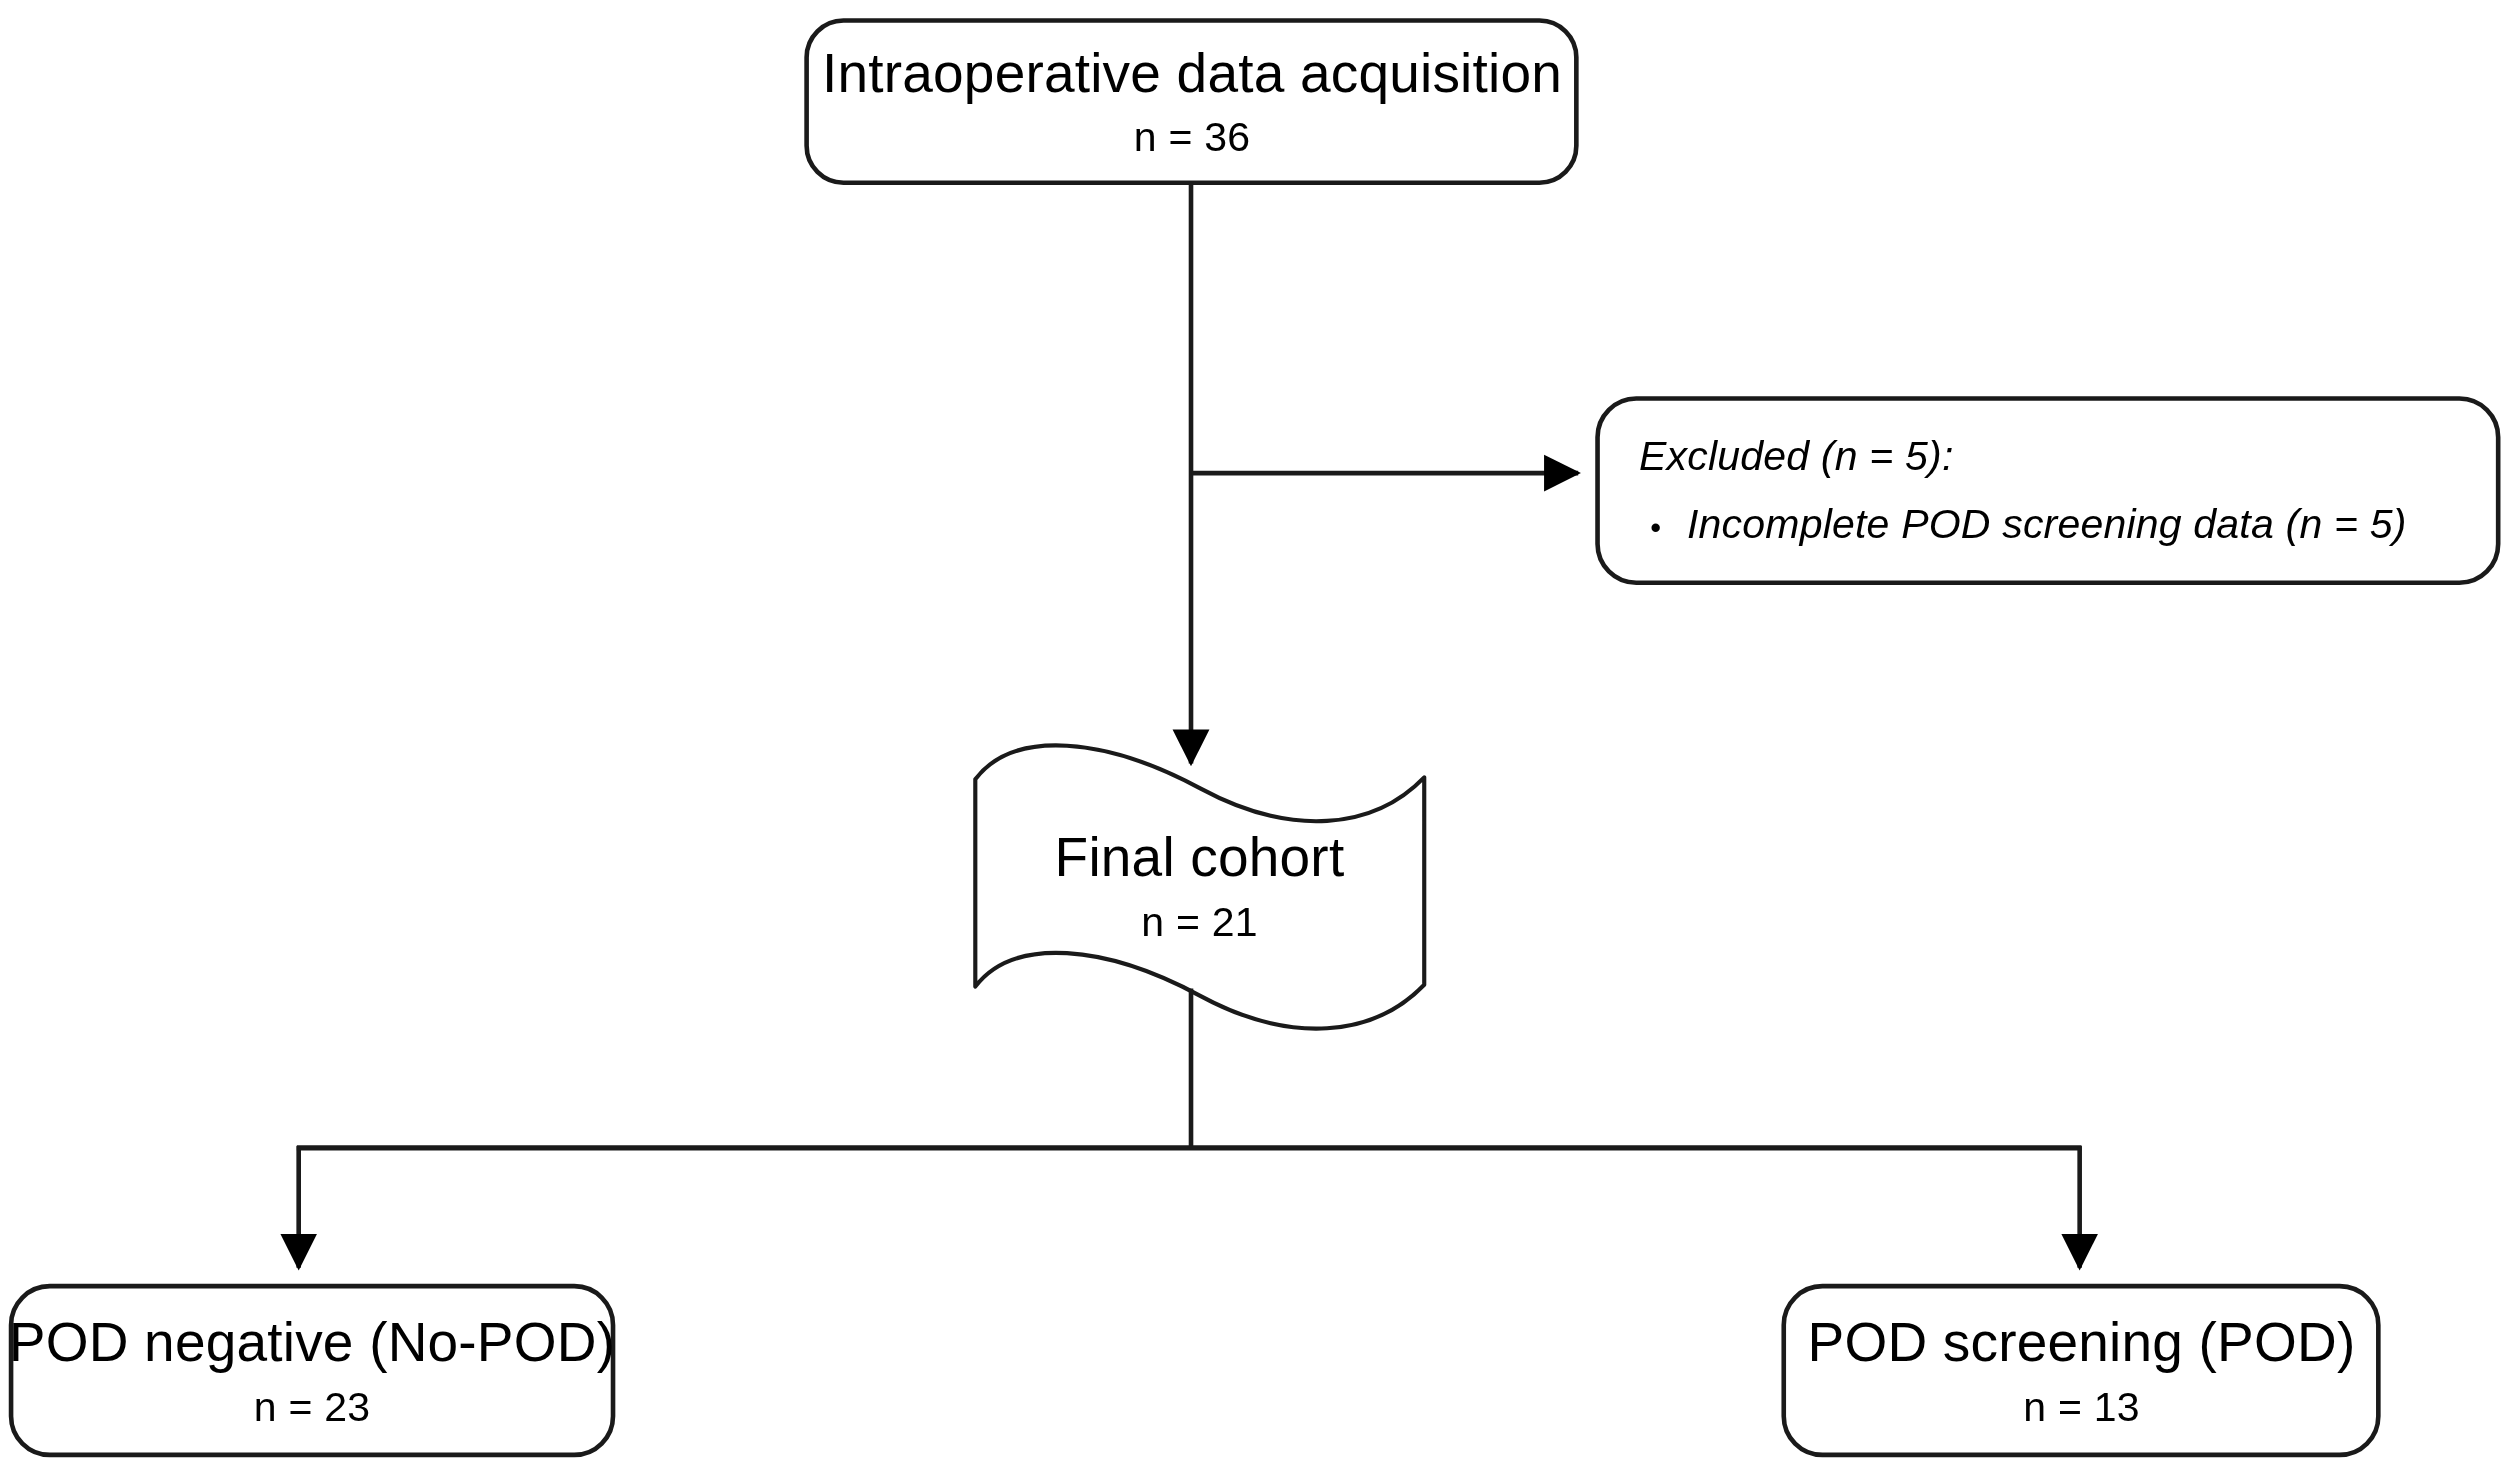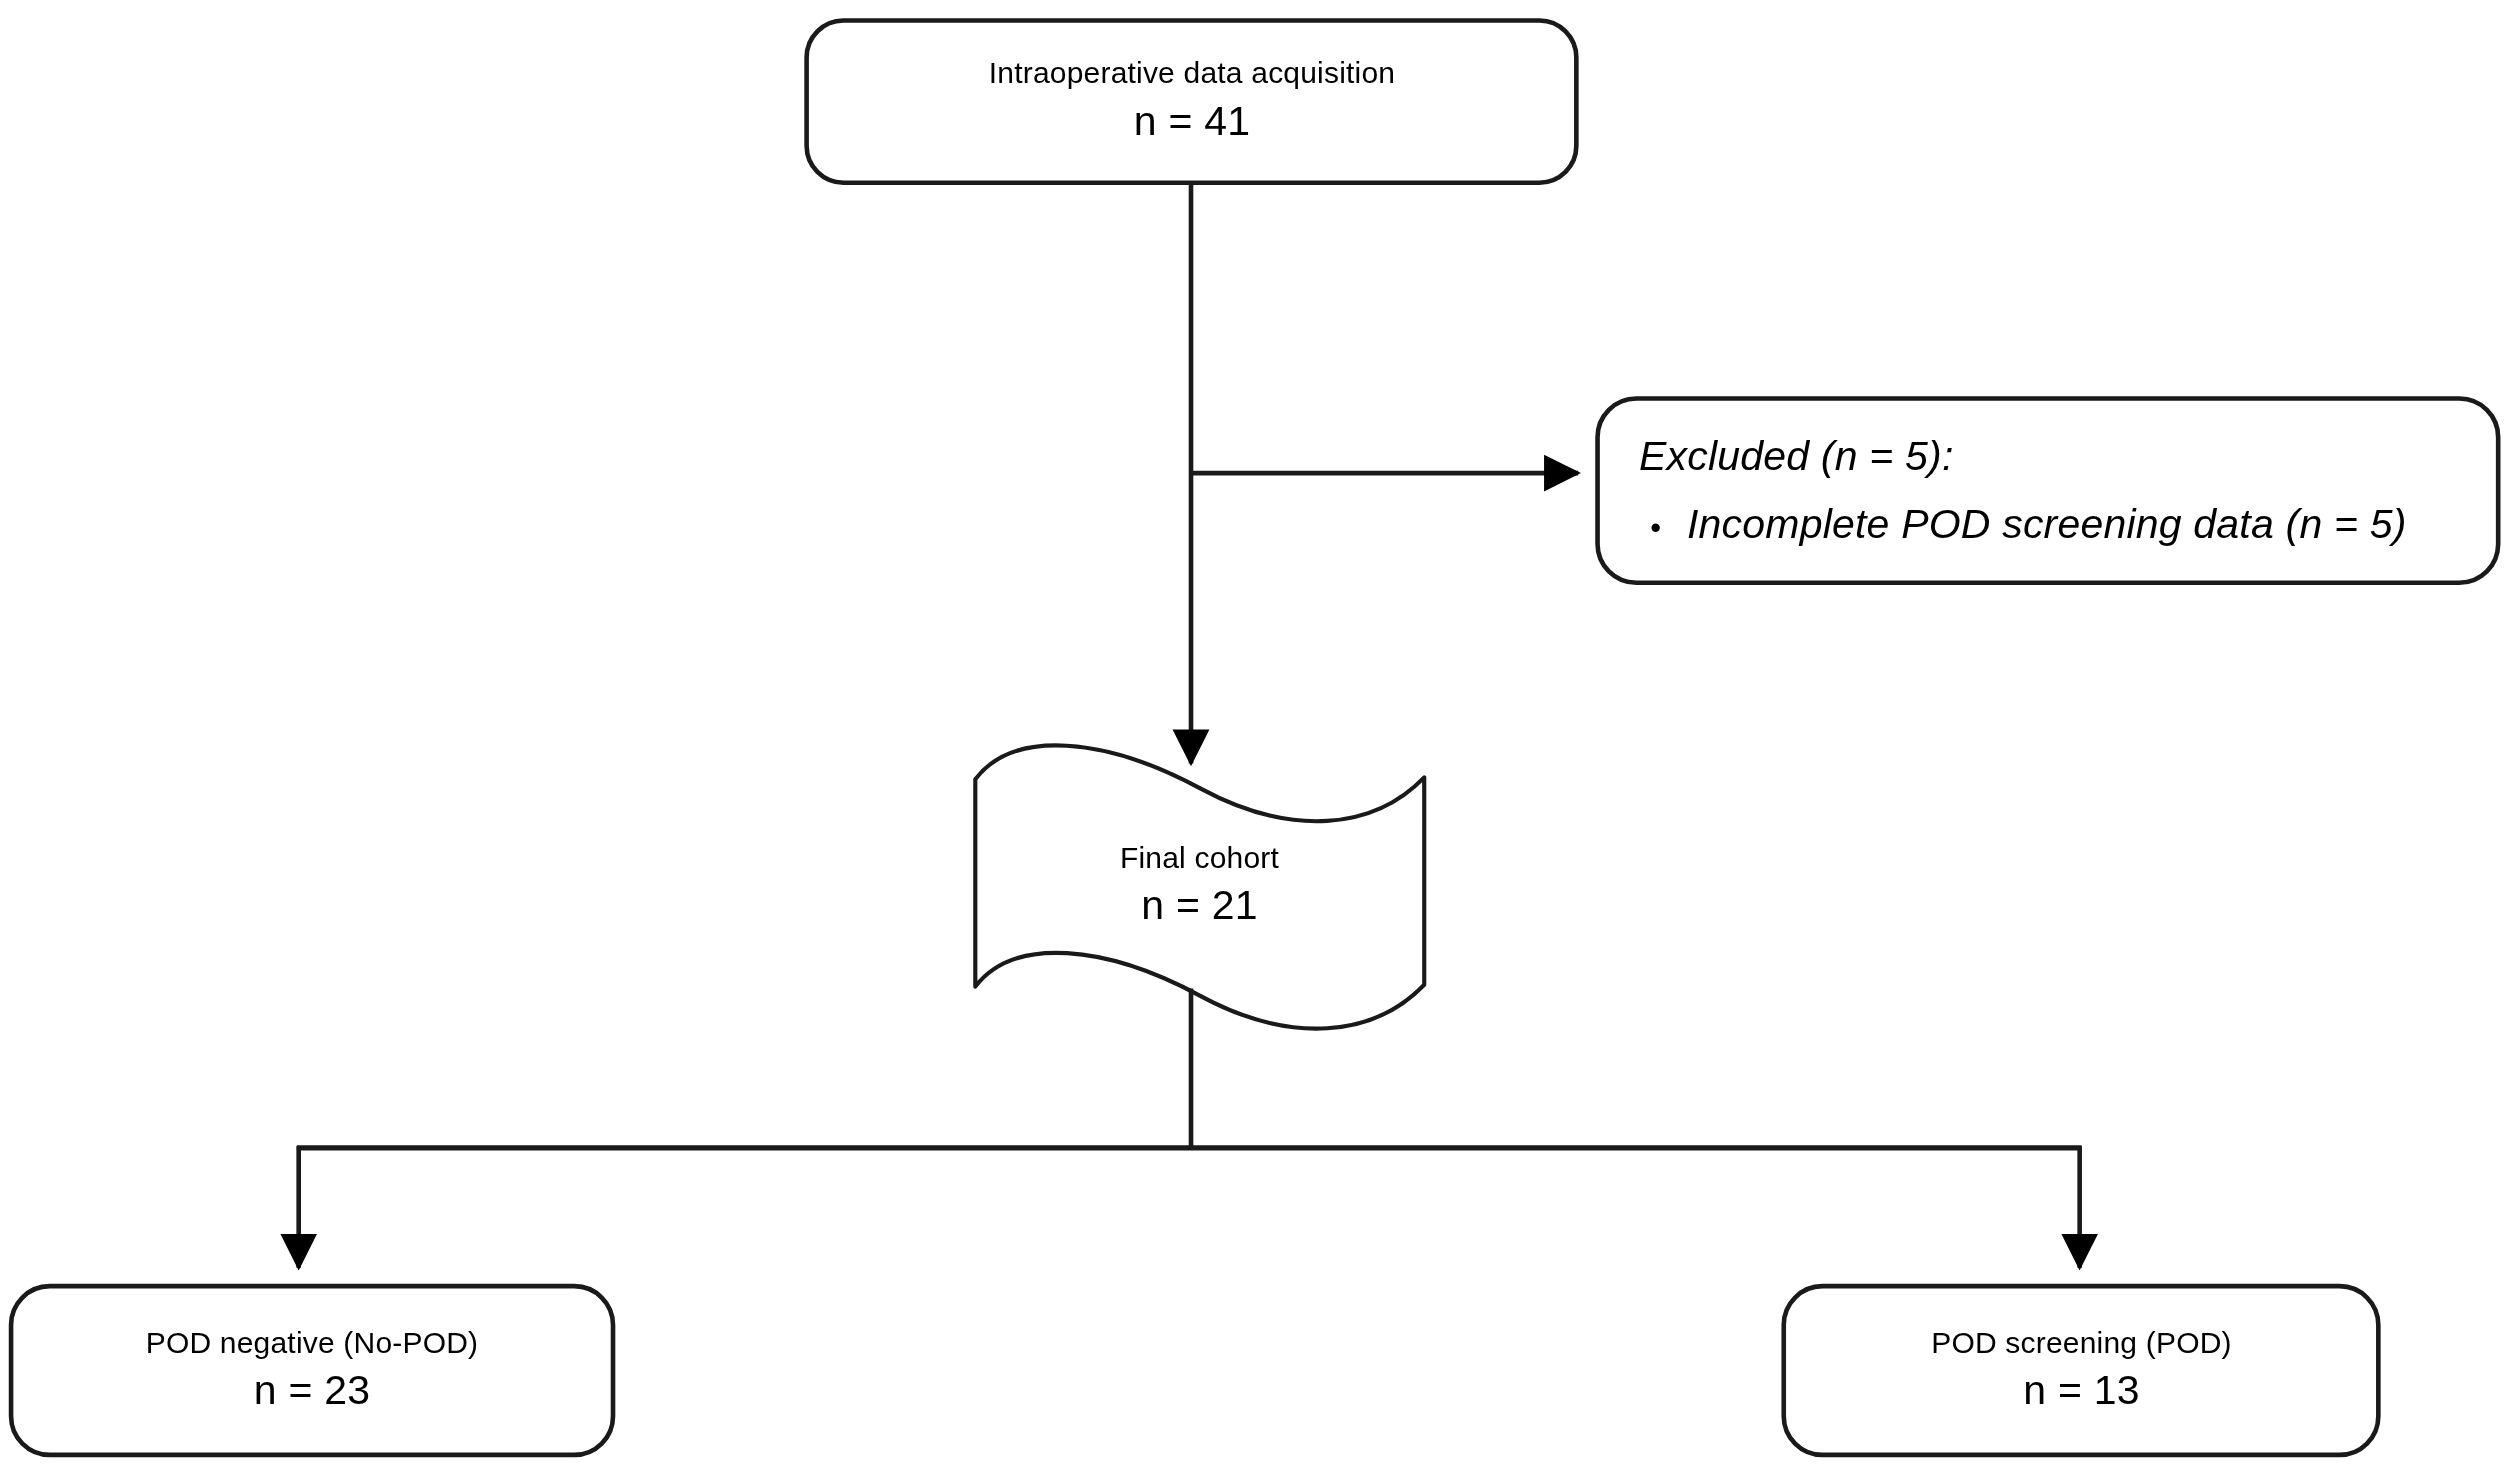--- a/index.html
+++ b/index.html
@@ -31,21 +31,21 @@
     display: flex;
     flex-direction: column;
     align-items: center;
     justify-content: center;
     text-align: center;
     line-height: 1.34;
     letter-spacing: 0.2px;
     pointer-events: none;
   }
   .node-text .line-main {
-    font-size: 30px;
+    font-size: 55px;
     font-weight: 400;
     white-space: nowrap;
   }
   .node-text .line-main.bold {
     font-weight: 400;
   }
   .node-text .line-sub {
     font-size: 41px;
     font-weight: 400;
     white-space: nowrap;
@@ -147,21 +147,21 @@
 
     <line x1="322" y1="1245" x2="2258" y2="1245" stroke="#1a1a1a" stroke-width="5.5"></line>
 
     <line x1="324" y1="1243" x2="324" y2="1375" stroke="#1a1a1a" stroke-width="5" marker-end="url(#arrowhead)"></line>
 
     <line x1="2256" y1="1243" x2="2256" y2="1375" stroke="#1a1a1a" stroke-width="5" marker-end="url(#arrowhead)"></line>
   </svg>
 
   <div class="node-text" id="text-intraoperative">
     <span class="line-main">Intraoperative data acquisition</span>
-    <span class="line-sub">n = 41</span>
+    <span class="line-sub">n = 36</span>
   </div>
 
   <div class="node-text" id="text-excluded">
     <span class="line-main">Excluded (n = 5):</span>
     <span class="bullet-row">
       <span class="bullet-dot">•</span>
       <span class="line-sub">Incomplete POD screening data (n = 5)</span>
     </span>
   </div>
 

